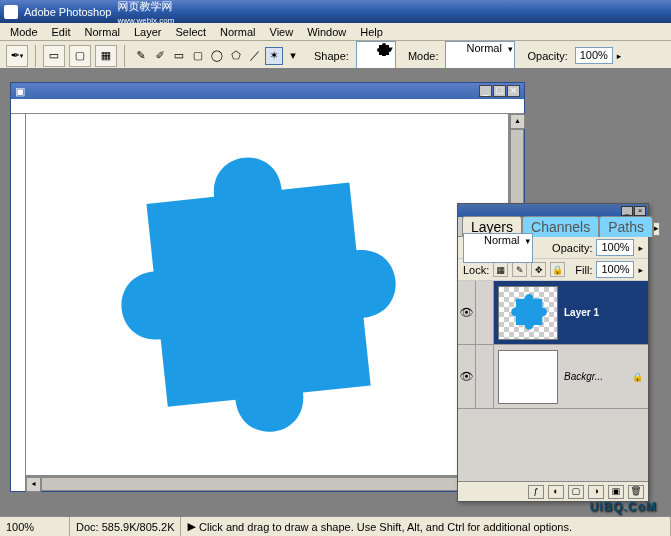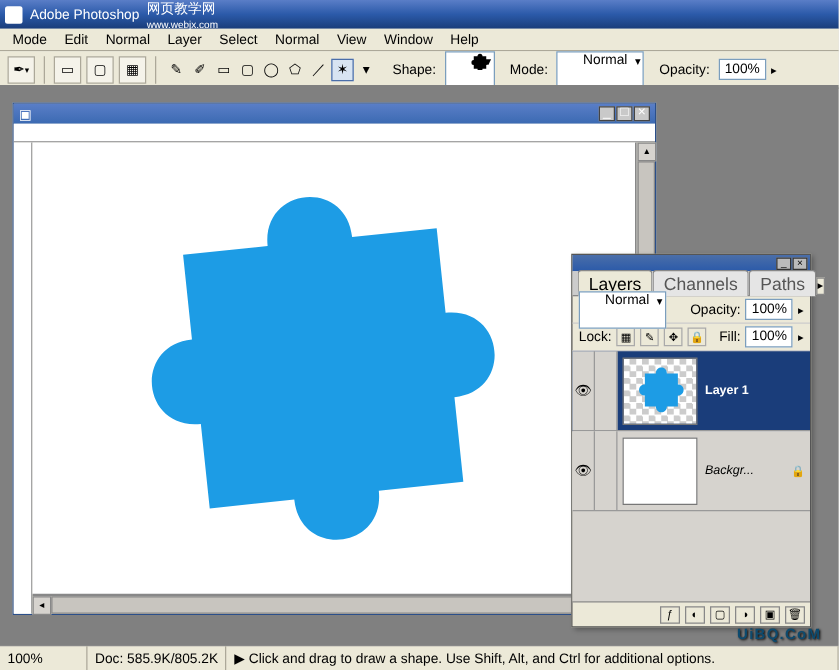--- a/index.html
+++ b/index.html
@@ -35,21 +35,21 @@
   .scroll-h { flex: 1; background: #ece9d8; border-top: 1px solid #888; display: flex; }
   .sc-btn { width: 15px; height: 15px; background: #d6d3ce; border: 1px solid #888; cursor: pointer; text-align: center; line-height: 11px; font-size: 8px; }
   .sc-track { flex: 1; background: #ece9d8; }
   .sc-thumb { background: #c8c5bf; border: 1px solid #888; }
   .puzzle-svg { position: absolute; left: 35px; top: 20px; transform: rotate(-6deg); }
   .layers-panel { position: absolute; right: 22px; top: 135px; width: 192px; background: #ece9d8; border: 1px solid #555; box-shadow: 2px 2px 4px rgba(0,0,0,.3); }
   .panel-titlebar { height: 13px; background: linear-gradient(#4a6ea9,#2b5aa9); display: flex; justify-content: flex-end; align-items: center; gap: 1px; padding-right: 2px; }
   .panel-titlebar span { width: 12px; height: 10px; background: #bbb; border: 1px solid #333; cursor: pointer; text-align: center; line-height: 7px; font-size: 8px; }
   .panel-tabs { height: 20px; background: #ccc; display: flex; align-items: flex-end; padding: 0 4px; gap: 0; border-bottom: 1px solid #888; }
   .tab { padding: 2px 8px; background: #ece9d8; border: 1px solid #888; border-bottom: none; border-radius: 3px 3px 0 0; font-size: 14px; cursor: pointer; position: relative; top: 1px; }
-  .tab.inactive { background: #e5e5e5; color: #555; }
+  .tab.inactive { background: #7dd3fc; color: #555; }
   .panel-menu-btn { margin-left: auto; width: 14px; height: 14px; border: 1px solid #888; background: #ece9d8; text-align: center; line-height: 10px; cursor: pointer; font-size: 9px; }
   .panel-row { height: 22px; display: flex; align-items: center; padding: 0 5px; gap: 4px; border-bottom: 1px solid #ccc; }
   .layer-list { background: #d6d3ce; min-height: 200px; }
   .layer-row { display: flex; align-items: center; height: 64px; border-bottom: 1px solid #999; }
   .eye-col { width: 18px; height: 100%; border-right: 1px solid #999; display: flex; align-items: center; justify-content: center; cursor: pointer; background: #d6d3ce; }
   .link-col { width: 18px; height: 100%; border-right: 1px solid #999; background: #d6d3ce; }
   .thumb-col { width: 60px; height: 54px; margin: 0 4px; border: 1px solid #777; background: repeating-conic-gradient(#ccc 0 25%,#fff 0 50%) 0 0/10px 10px; display: flex; align-items: center; justify-content: center; position: relative; }
   .layer-row.selected { background: #1a3d7a; color: #fff; }
   .layer-row.selected .eye-col, .layer-row.selected .link-col { background: #d6d3ce; color: #000; }
   .label-col { flex: 1; font-weight: bold; font-size: 10px; padding-left: 2px; }

